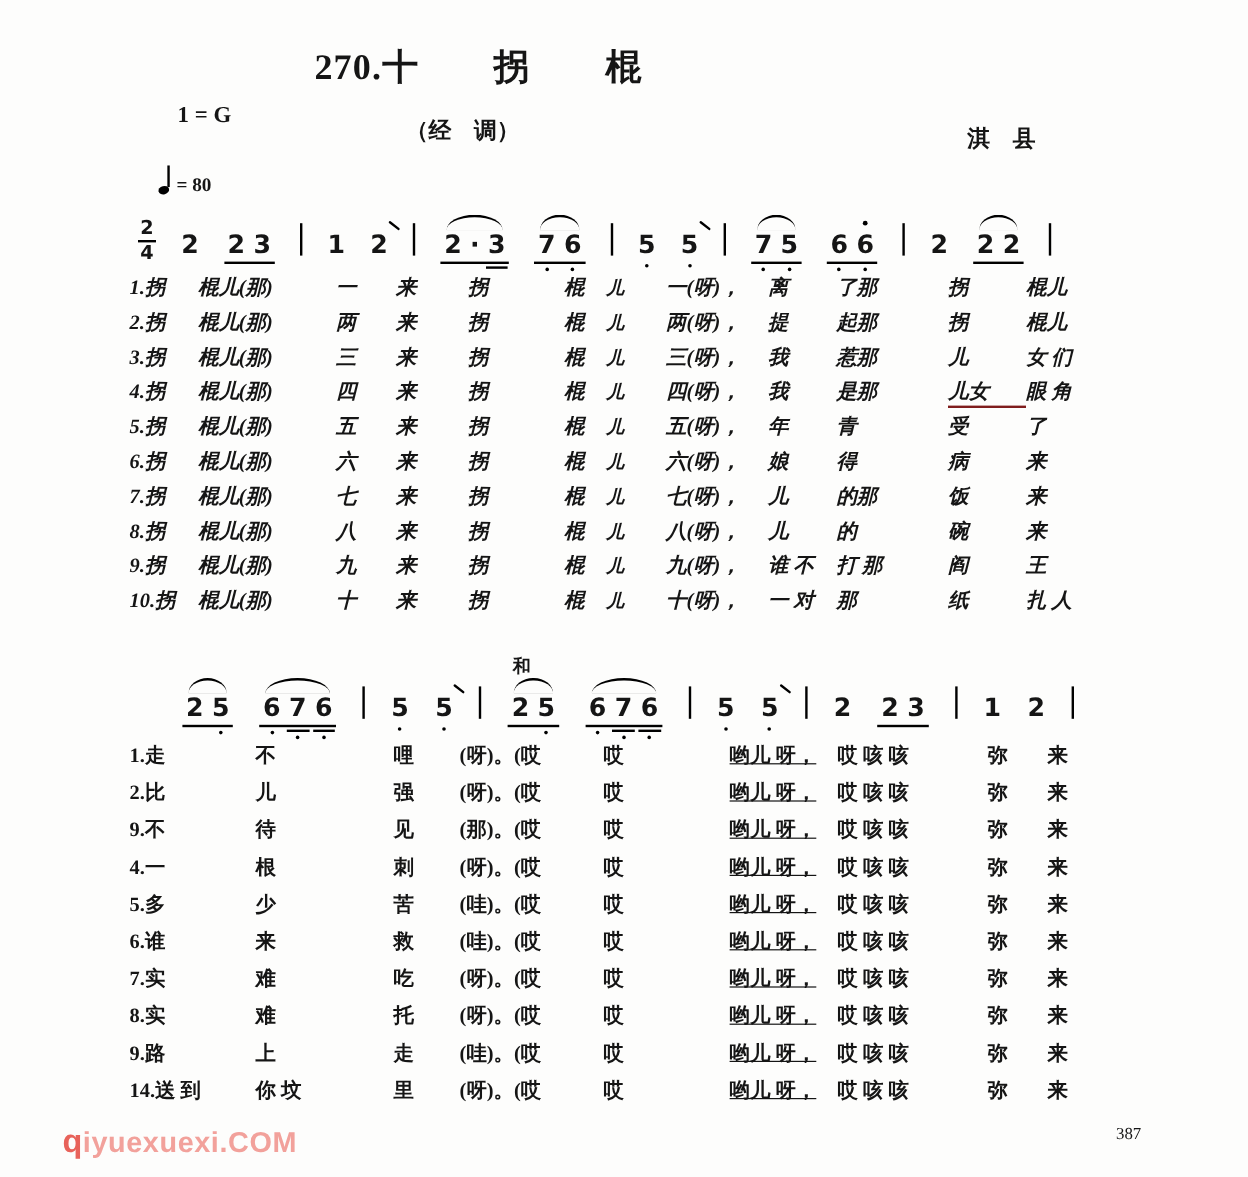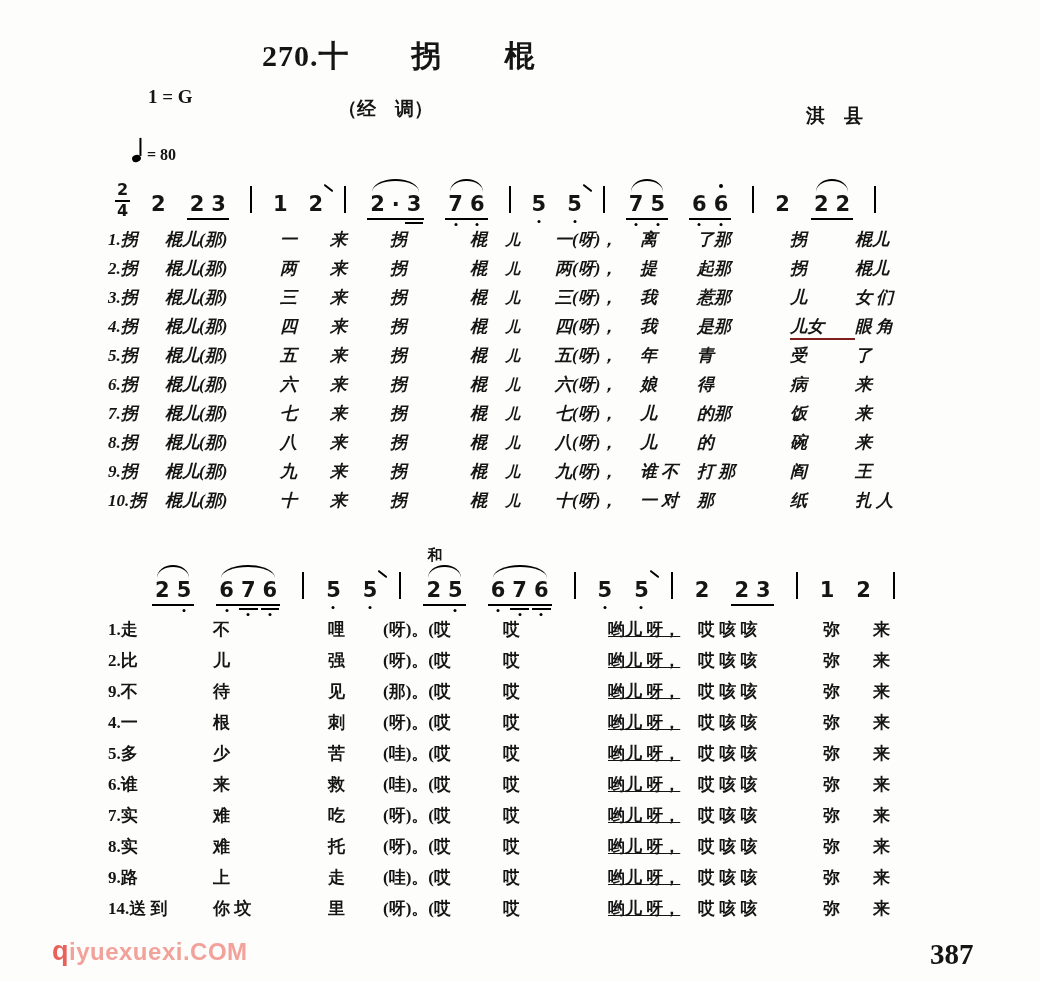--- a/index.html
+++ b/index.html
@@ -67,21 +67,21 @@
   .v2 .cell:nth-child(4){width:120px;}
   .v2 .cell:nth-child(5){width:105px;}
   .v2 .cell:nth-child(6){width:90px;text-decoration:underline;}
   .v2 .cell:nth-child(7){width:125px;}
   .v2 .cell:nth-child(8){width:50px;}
 
   
   .watermark{font-size:24px;font-weight:bold;font-family:"Liberation Sans", sans-serif;
              color:#f2a19b;letter-spacing:0.5px;}
   .wm-q{color:#e8625a;font-size:27px;}
-  .pageno{font-size:29px;font-weight:bold;font-family:"Liberation Serif", serif;}
+  .pageno{font-size:14px;font-weight:normal;font-family:"Liberation Serif", serif;}
 </style>
 </head>
 <body>
 
 <div class="abs title" style="left:262px;top:36px;text-align:right;">270.十　　拐　　棍</div>
 
 <div class="abs keysig" style="left:148px;top:86px;">1 = G</div>
 
 <div class="abs subtitle" style="left:338px;top:96px;">（经　调）</div>
 

